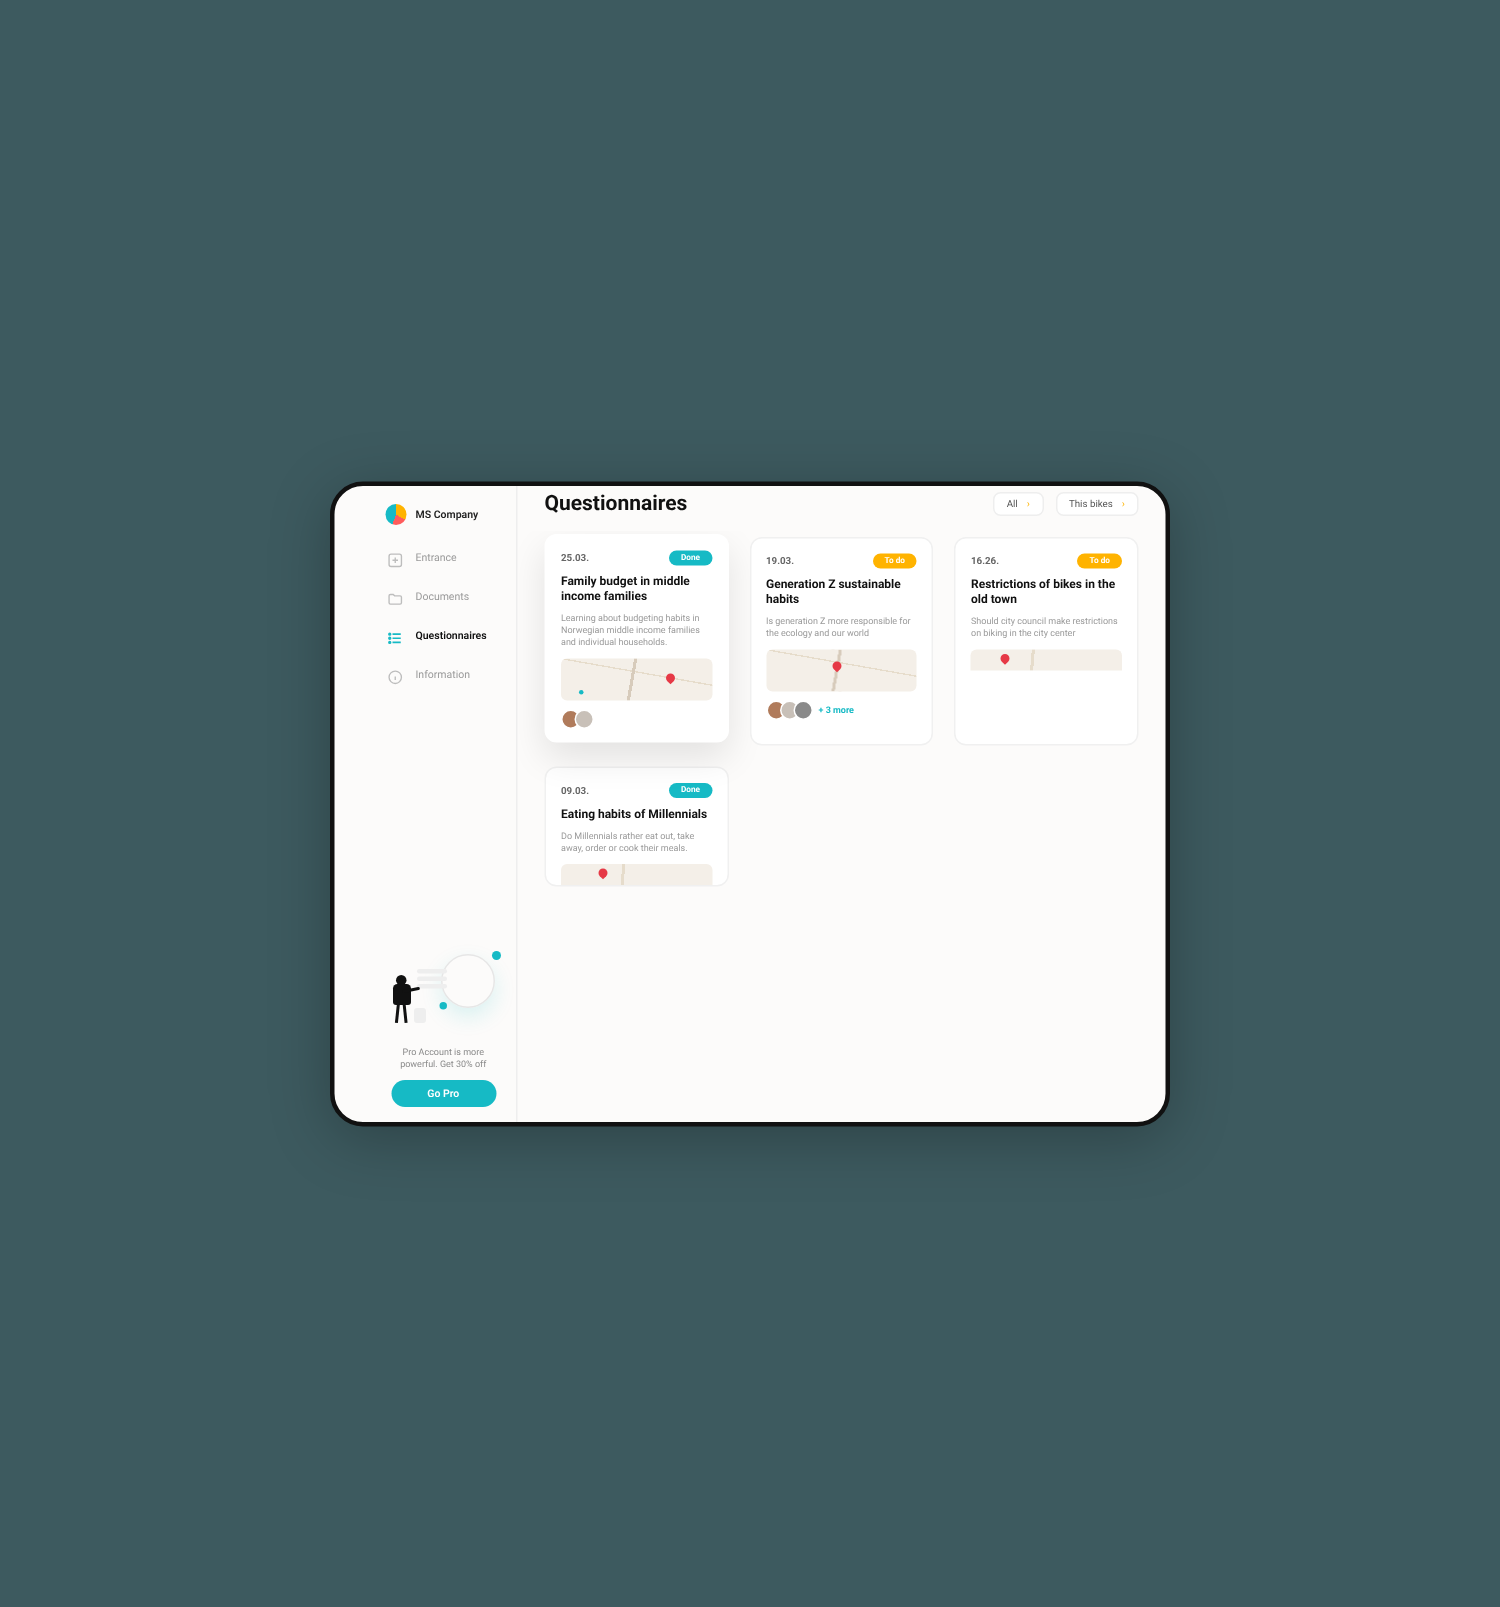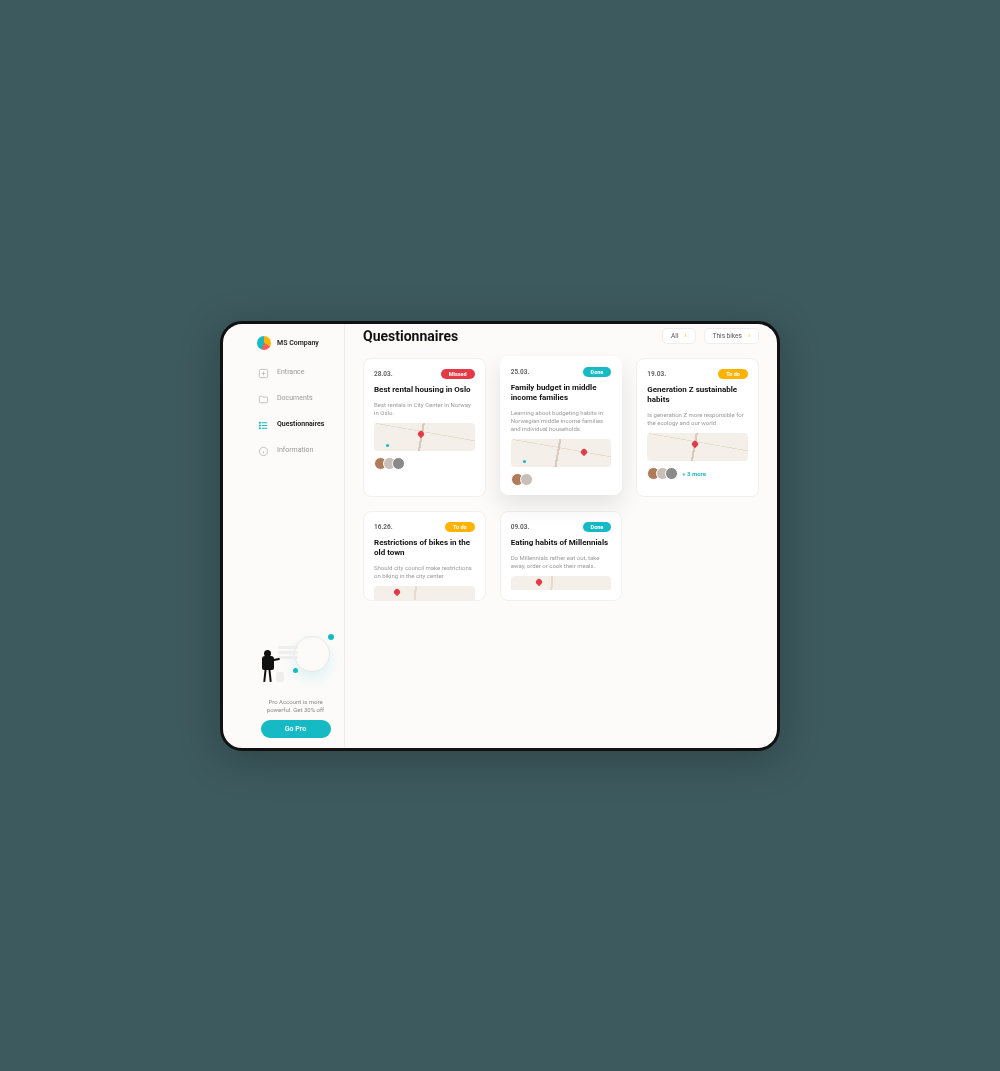--- a/index.html
+++ b/index.html
@@ -168,37 +168,20 @@
         </button>
         <button class="filter-btn">
           <span>This bikes</span>
           <span class="chev">›</span>
         </button>
       </div>
     </div>
 
     <div class="grid">
 
-      <div class="card">
-        <div class="card-top">
-          <span class="card-date">28.03.</span>
-          <span class="status missed">Missed</span>
-        </div>
-        <div class="card-title">Best rental housing in Oslo</div>
-        <div class="card-desc">Best rentals in City Center in Norway in Oslo.</div>
-        <div class="map">
-            <span class="pin a"></span>
-            <span class="mini-pin"></span>
-          </div>
-        <div class="people">
-          <span class="ppl"></span>
-          <span class="ppl"></span>
-          <span class="ppl"></span>
-        </div>
-      </div>
 
       <div class="card elev">
         <div class="card-top">
           <span class="card-date">25.03.</span>
           <span class="status done">Done</span>
         </div>
         <div class="card-title">Family budget in middle income families</div>
         <div class="card-desc">Learning about budgeting habits in Norwegian middle income families and individual households.</div>
         <div class="map">
             <span class="pin b"></span>

